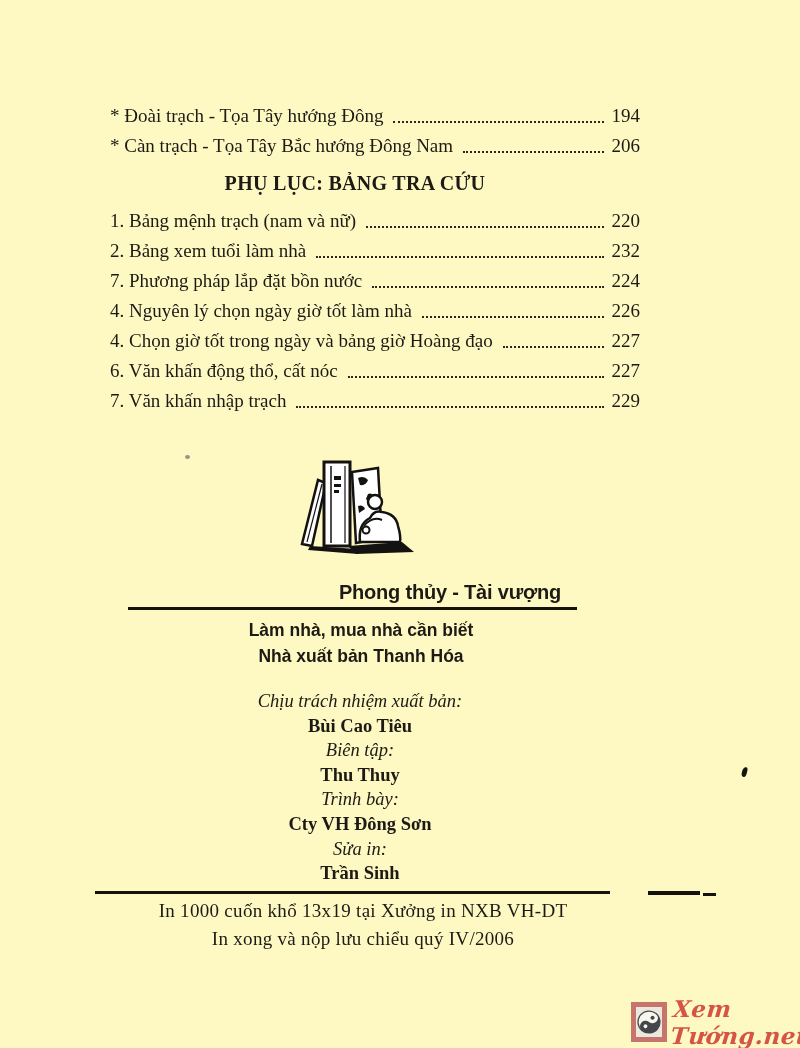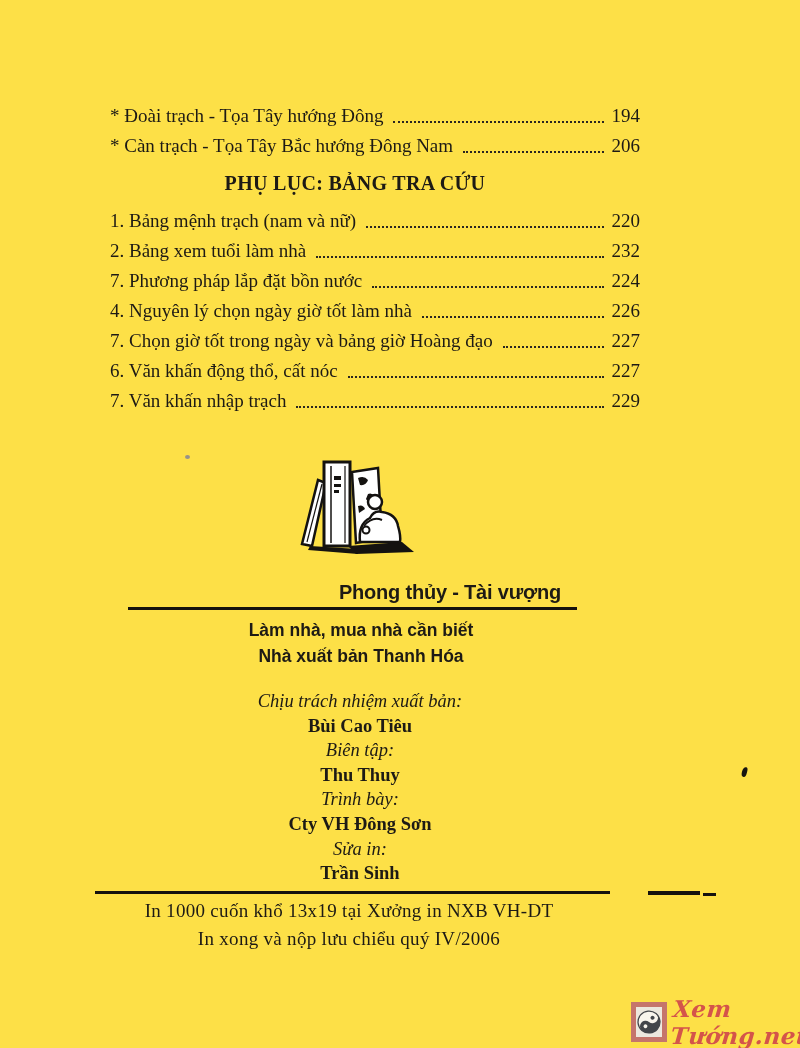--- a/index.html
+++ b/index.html
@@ -4,21 +4,21 @@
 <style>
   html,body{margin:0;padding:0;}
   body{
     width:800px;height:1048px;
     background:#ffffff;
     font-family:"Liberation Serif",serif;
     color:#1d1a15;
     position:relative;
     overflow:hidden;
   }
-  .page{position:absolute;inset:0;background:#fde047;padding-left:24px;}
+  .page{position:absolute;inset:0;background:#fef9c3;padding-left:24px;}
 
   
   .toc{position:absolute;left:110px;top:99px;width:530px;font-size:19px;}
   .toc-row{display:flex;align-items:flex-end;height:30px;white-space:nowrap;}
   .toc-row .t{flex:0 0 auto;line-height:27px;}
   .leader{flex:1 1 auto;border-bottom:2.5px dotted #2a2620;margin:0 8px 6px 10px;min-width:10px;}
   .pg{flex:0 0 auto;line-height:27px;}
   .toc-head{
     font-weight:bold;font-size:20px;text-align:center;
     margin:13px 40px 9px 0;letter-spacing:.3px;
@@ -41,21 +41,21 @@
 
   .credits{position:absolute;left:160px;top:689px;width:400px;text-align:center;
            font-size:18.5px;line-height:24.6px;}
   .credits .role{font-style:italic;}
   .credits .name{font-weight:600;}
 
   .rule-bot{position:absolute;left:95px;top:891px;width:515px;height:3px;background:#15120e;}
   .rule-dash1{position:absolute;left:648px;top:891px;width:52px;height:4px;background:#15120e;}
   .rule-dash2{position:absolute;left:703px;top:893px;width:13px;height:3px;background:#15120e;}
 
-  .colophon{position:absolute;left:99px;top:897px;width:500px;text-align:center;
+  .colophon{position:absolute;left:113px;top:897px;width:500px;text-align:center;
             font-size:19px;line-height:27.5px;letter-spacing:.3px;}
 
   
   .watermark{position:absolute;left:631px;top:995px;display:flex;align-items:center;gap:5px;}
   .wm-icon{width:34px;height:30px;background:#ece8de;border:5px solid #c5756b;
            display:flex;align-items:center;justify-content:center;}
   .wm-text{font-family:"DejaVu Serif",serif;font-style:italic;font-weight:700;
            font-size:23px;letter-spacing:.5px;transform:skewX(-5deg);}
 </style>
 </head>
@@ -92,21 +92,21 @@
       <span class="t">7. Phương pháp lắp đặt bồn nước</span>
       <span class="leader"></span>
       <span class="pg">224</span>
     </div>
     <div class="toc-row">
       <span class="t">4. Nguyên lý chọn ngày giờ tốt làm nhà</span>
       <span class="leader"></span>
       <span class="pg">226</span>
     </div>
     <div class="toc-row">
-      <span class="t">7. Chọn giờ tốt trong ngày và bảng giờ Hoàng đạo</span>
+      <span class="t">4. Chọn giờ tốt trong ngày và bảng giờ Hoàng đạo</span>
       <span class="leader"></span>
       <span class="pg">227</span>
     </div>
     <div class="toc-row">
       <span class="t">6. Văn khấn động thổ, cất nóc</span>
       <span class="leader"></span>
       <span class="pg">227</span>
     </div>
     <div class="toc-row">
       <span class="t">7. Văn khấn nhập trạch</span>

